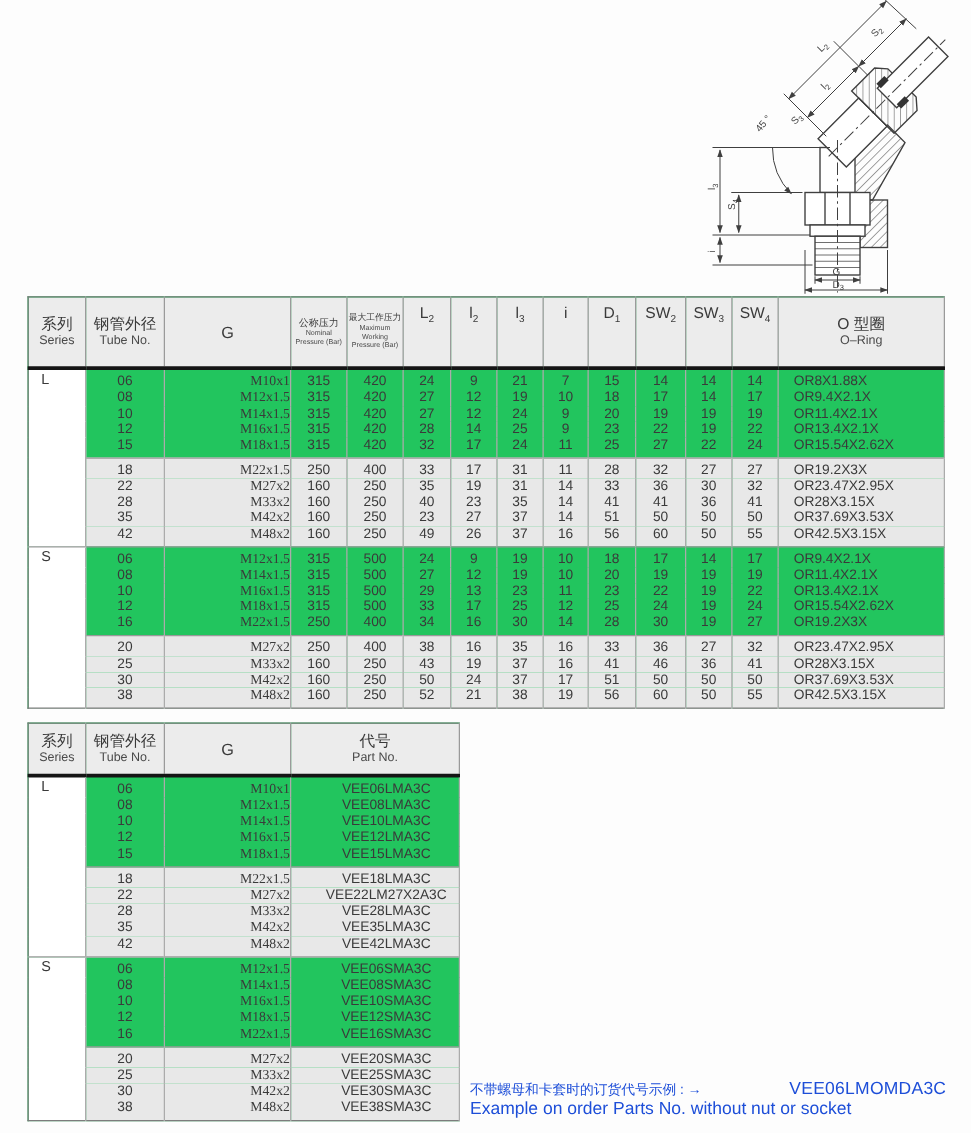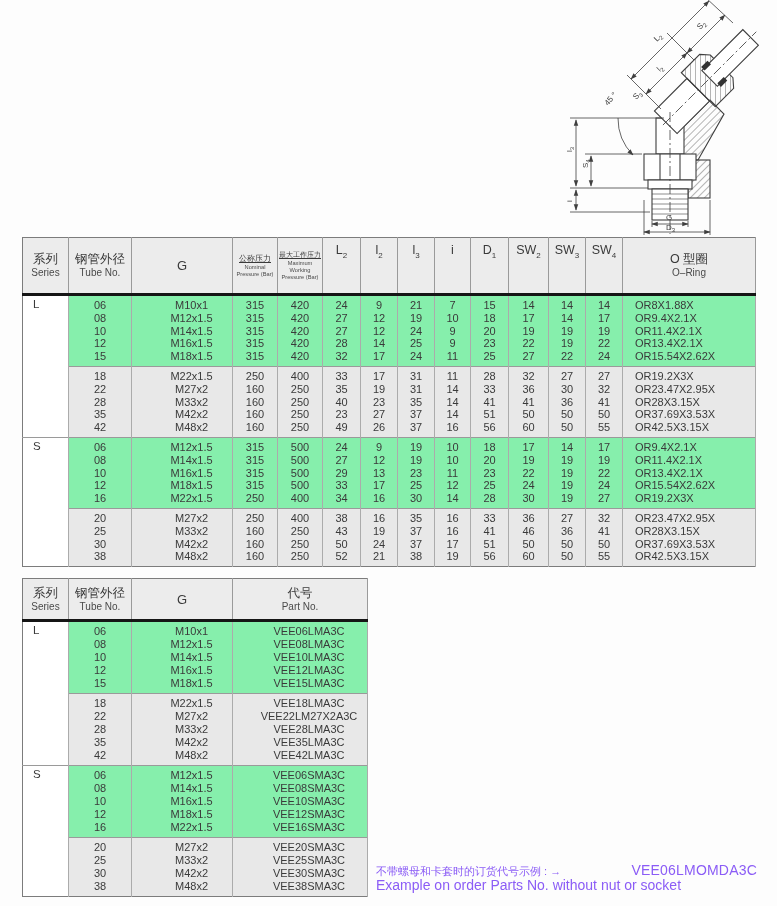--- a/index.html
+++ b/index.html
@@ -5,54 +5,54 @@
   html,body{margin:0;padding:0;}
   body{width:777px;height:906px;background:#fdfdfd;position:relative;
        font-family:"Liberation Sans","DejaVu Sans",sans-serif;color:#3a3a3a;}
   .page{position:absolute;inset:0;overflow:hidden;}
 
   
   .drawing{position:absolute;left:548px;top:0px;width:229px;height:238px;}
 
   
   .spec-table{border-collapse:collapse;table-layout:fixed;
-              border:1px solid #7c7c7c;background:#86efac;}
+              border:1px solid #7c7c7c;background:#22c55e;}
   .spec-table th{background:#ececec;font-weight:normal;vertical-align:middle;
                  border-right:1px solid #9a9a9a;border-bottom:3px solid #151515;
                  padding:0;}
   .spec-table td{border-right:1px solid #ababab;font-size:11px;padding:0;
                  text-align:center;vertical-align:middle;}
   .t1{position:absolute;left:22px;top:237px;width:733px;}
   .t1 th{height:50px;}
   .t1 td{line-height:12.8px;}
   .t2{position:absolute;left:22px;top:578px;width:345px;}
   .t2 th{height:40px;}
   .t2 td{line-height:13px;}
 
   .spec-table td.shaded{background:#e8e8e8;}
   .spec-table td.gs, .spec-table td.bs{border-top:1px solid #9a9a9a;}
   .spec-table td.gf{padding-top:3px;}
   .spec-table td.gl{padding-bottom:3px;}
   .spec-table td.series{vertical-align:top;text-align:left;
                         padding:2px 0 0 10px;font-size:11.5px;background:#fff;}
-  .spec-table td.lft{text-align:center;padding-left:19px;}
+  .spec-table td.lft{text-align:right;padding-left:19px;font-family:Liberation Serif, serif;}
   .spec-table td.oring{text-align:left;padding-left:12px;}
   .spec-table td.part{text-align:center;padding-left:18px;}
 
   th .zh{font-size:12.5px;line-height:15px;}
   th .en{font-size:10px;line-height:12px;color:#4a4a4a;}
-  th .zh2{font-size:8px;line-height:10px;text-decoration:underline;}
+  th .zh2{font-size:8px;line-height:10px;}
   th .en2{font-size:6px;line-height:7px;color:#4a4a4a;transform:scale(.95);}
   th.press-max .zh2{font-size:7px;}
   th.g-head{font-size:13px;}
   th.dim-head{font-size:12.5px;vertical-align:top;padding-top:5px;}
   th.dim-head sub{font-size:8px;}
 
   
-  .footer{position:absolute;left:376px;top:863px;width:381px;color:#8b5cf6;}
+  .footer{position:absolute;left:376px;top:863px;width:381px;color:#1d4ed8;}
   .footer .line1{display:flex;justify-content:space-between;align-items:baseline;
                  font-size:11px;line-height:14px;}
   .footer .line2{font-size:14px;line-height:14px;}
   .footer .pn{font-size:14px;letter-spacing:.2px;}
 
   
   .dl{stroke:#3f3f3f;stroke-width:0.8;fill:none;}
   .cl{stroke:#3f3f3f;stroke-width:0.8;fill:none;stroke-dasharray:10 3 2 3;}
   .dt{font-size:8px;fill:#3f3f3f;}
 </style>

